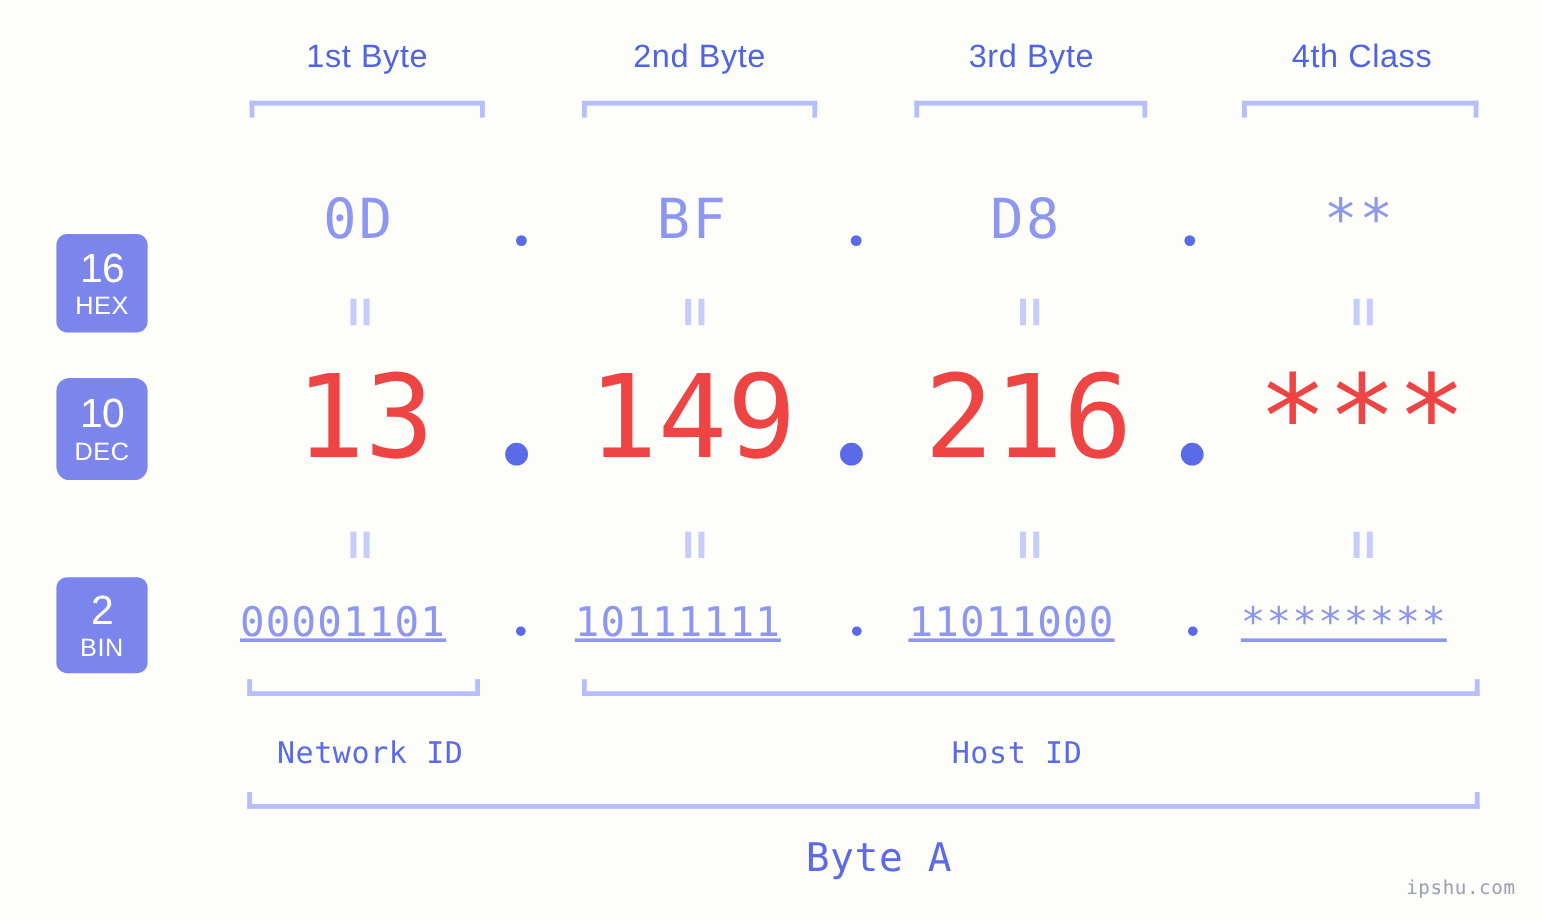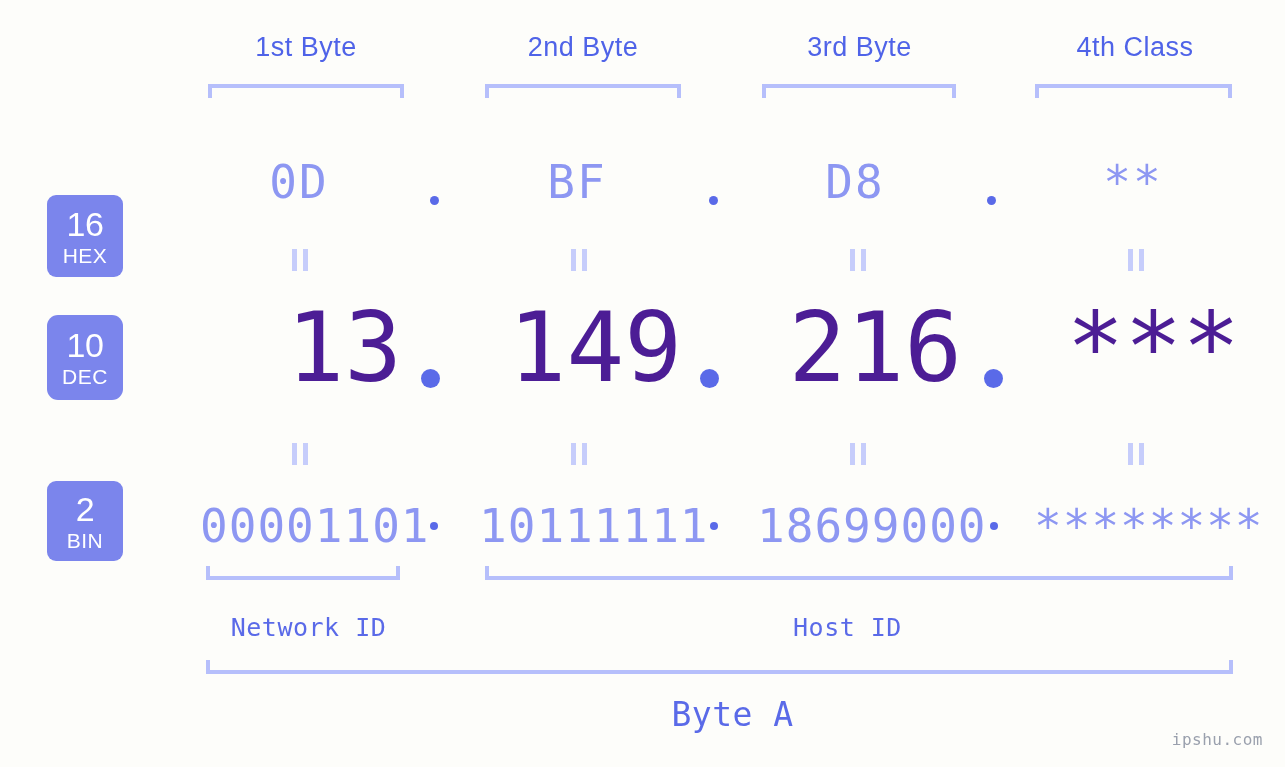--- a/index.html
+++ b/index.html
@@ -98,45 +98,46 @@
     width: 9px;
     height: 9px;
     border-radius: 50%;
     background: #5a6ae8;
   }
 
   
   .dec-val {
     position: absolute;
     top: 300px;
-    text-align: right;
+    text-align: center;
     font-size: 96px;
-    color: #4c1d95;
+    color: #ef4444;
     letter-spacing: 0px;
     white-space: nowrap;
     line-height: 1;
   }
   .dec-dot {
     position: absolute;
     top: 369px;
     width: 19px;
     height: 19px;
     border-radius: 50%;
     background: #5a6ae8;
   }
 
   
   .bin-val {
     position: absolute;
     top: 499px;
     text-align: left;
-    font-size: 46px;
+    font-size: 34px;
     color: #8d97f2;
     letter-spacing: 1px;
     white-space: nowrap;
+    text-decoration: underline;
   }
   .bin-dot {
     position: absolute;
     top: 522px;
     width: 8px;
     height: 8px;
     border-radius: 50%;
     background: #5a6ae8;
   }
 
@@ -257,21 +258,21 @@
     </div>
   <div class="eq" style="left:1128px;top:443px;">
       <i></i>
       <i></i>
     </div>
 
   <div class="bin-val" style="left:200px; width:204px;">00001101</div>
   <div class="bin-dot" style="left:430px;"></div>
   <div class="bin-val" style="left:479px; width:204px;">10111111</div>
   <div class="bin-dot" style="left:710px;"></div>
-  <div class="bin-val" style="left:757px; width:204px;">18699000</div>
+  <div class="bin-val" style="left:757px; width:204px;">11011000</div>
   <div class="bin-dot" style="left:990px;"></div>
   <div class="bin-val" style="left:1034px; width:204px;">********</div>
 
   <div class="bracket-up" style="left:206px; top:566px; width:194px;"></div>
   <div class="bracket-up" style="left:485px; top:566px; width:748px;"></div>
 
   <div class="section-label" style="left:206px; top:613px; width:205px;">Network ID</div>
   <div class="section-label" style="left:745px; top:613px; width:205px;">Host ID</div>
 
   <div class="bracket-up" style="left:206px; top:660px; width:1027px;"></div>

